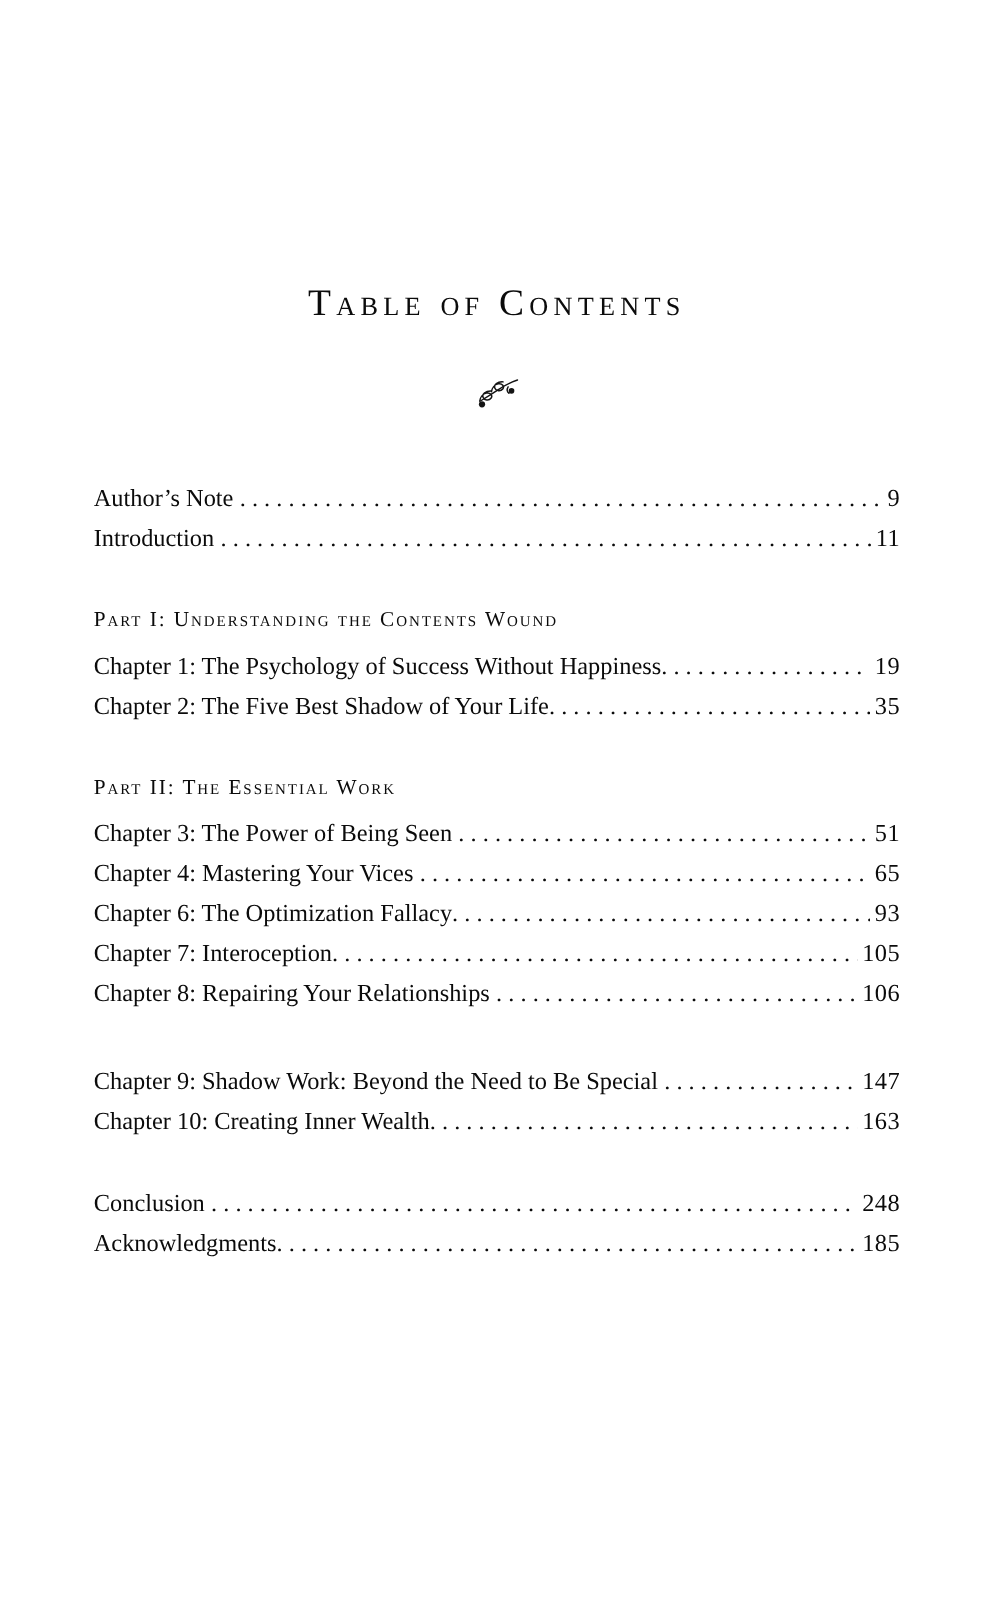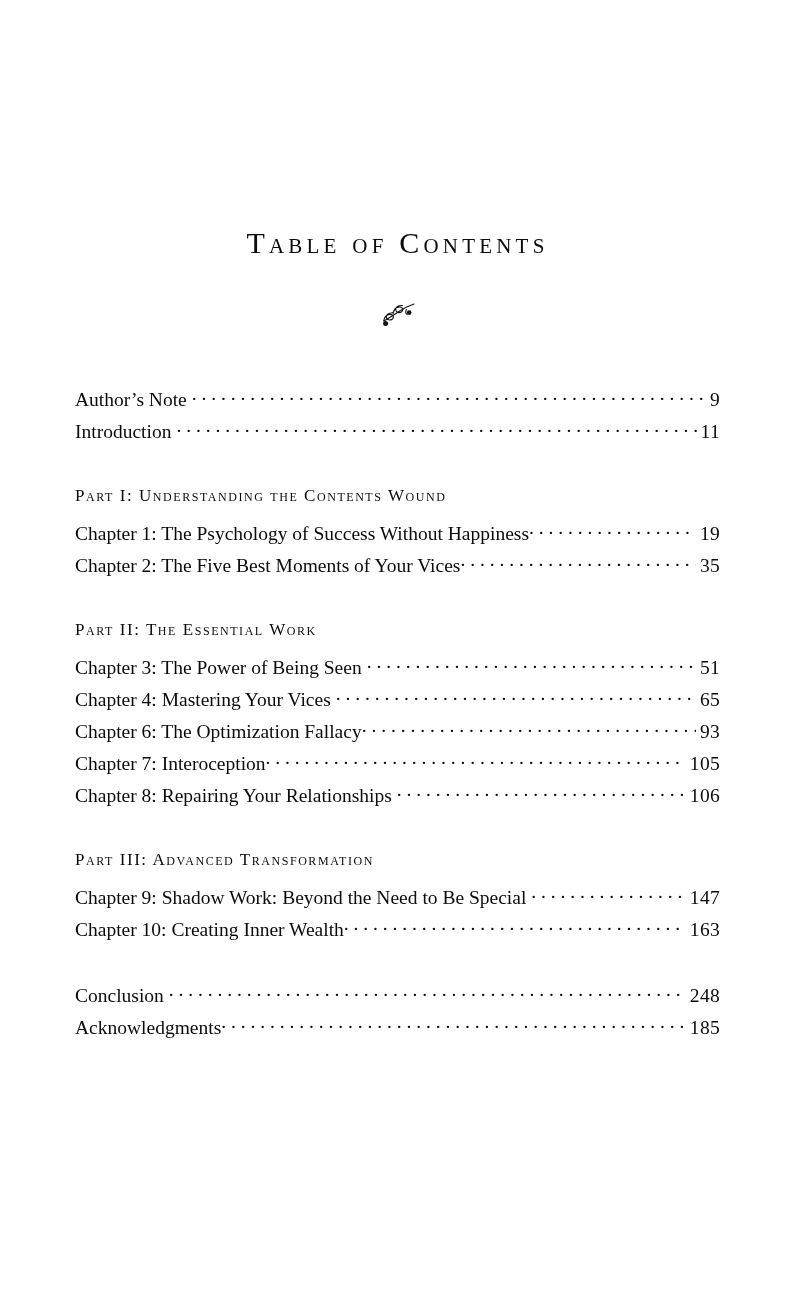--- a/index.html
+++ b/index.html
@@ -55,21 +55,21 @@
   
   .toc-body {
     position: absolute;
     left: 75px;
     top: 384px;
     width: 645px;
   }
 
   .entry {
     display: flex;
-    align-items: flex-start;
+    align-items: center;
     width: 100%;
     font-size: 19.5px;
     line-height: 32px;
     height: 32px;
     color: #0b0b0b;
     white-space: nowrap;
     overflow: hidden;
   }
 
   .entry .title {
@@ -165,21 +165,21 @@
     <div class="part-heading">Part I: Understanding the Contents Wound</div>
     <div class="gap-after-part"></div>
 
     <div class="entry tight">
       <span class="title">Chapter 1: The Psychology of Success Without Happiness</span>
       <span class="leader"></span>
       <span class="pageno">19</span>
     </div>
 
     <div class="entry tight">
-      <span class="title">Chapter 2: The Five Best Moments of Your Vices</span>
+      <span class="title">Chapter 2: The Five Best Shadow of Your Life</span>
       <span class="leader"></span>
       <span class="pageno">35</span>
     </div>
 
     <div class="gap-before-part"></div>
     <div class="part-heading">Part II: The Essential Work</div>
     <div class="gap-after-part"></div>
 
     <div class="entry gapped">
       <span class="title">Chapter 3: The Power of Being Seen</span>
@@ -206,21 +206,20 @@
       <span class="pageno">105</span>
     </div>
 
     <div class="entry gapped">
       <span class="title">Chapter 8: Repairing Your Relationships</span>
       <span class="leader"></span>
       <span class="pageno">106</span>
     </div>
 
     <div class="gap-before-part"></div>
-    <div class="part-heading">Part III: Advanced Transformation</div>
     <div class="gap-after-part"></div>
 
     <div class="entry gapped">
       <span class="title">Chapter 9: Shadow Work: Beyond the Need to Be Special</span>
       <span class="leader"></span>
       <span class="pageno">147</span>
     </div>
 
     <div class="entry tight">
       <span class="title">Chapter 10: Creating Inner Wealth</span>

